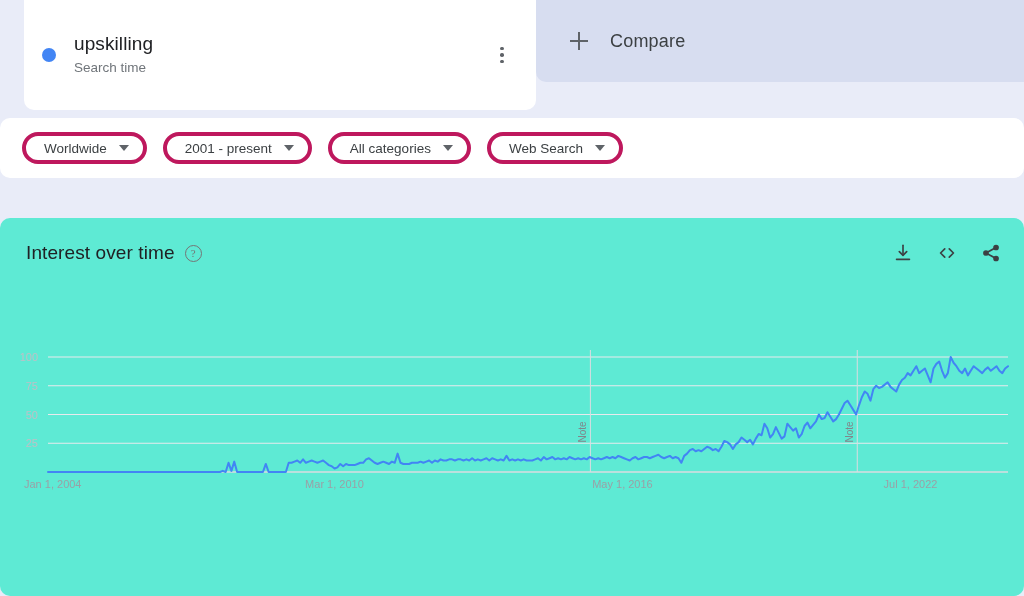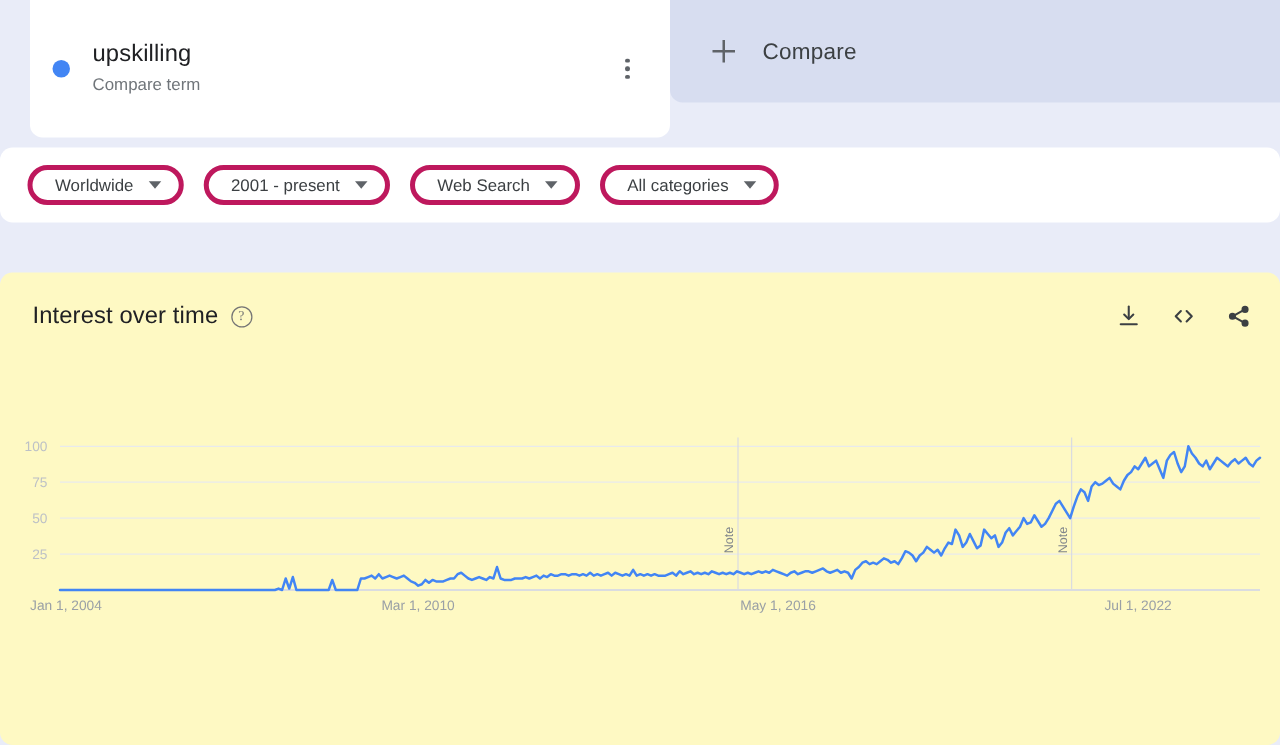--- a/index.html
+++ b/index.html
@@ -90,21 +90,21 @@
     width: 0; height: 0;
     border-left: 5px solid transparent;
     border-right: 5px solid transparent;
     border-top: 6px solid #5f6368;
   }
 
   
   .chart-card {
     position: absolute; top: 218px; left: 0;
     width: 1024px; height: 378px;
-    background: #fef9c3;
+    background: #5eead4;
     border-radius: 10px;
   }
   .chart-head {
     position: absolute; top: 24px; left: 26px; right: 22px;
     display: flex; align-items: center; justify-content: space-between;
   }
   .chart-title-wrap { display: flex; align-items: center; gap: 10px; }
   .chart-title { font-size: 19px; color: #202124; letter-spacing: .1px; }
   .help-icon {
     width: 17px; height: 17px; border-radius: 50%;
@@ -140,21 +140,21 @@
 </head>
 <body>
 
 <div class="page">
 
   <div class="term-row">
     <div class="term-card">
       <span class="term-dot"></span>
       <div class="term-text">
         <div class="term-title">upskilling</div>
-        <div class="term-sub">Compare term</div>
+        <div class="term-sub">Search time</div>
       </div>
       <div class="dots-btn">
         <i></i>
           <i></i>
           <i></i>
       </div>
     </div>
     <div class="compare-card">
       <span class="plus-icon"></span>
       <span class="compare-label">Compare</span>
@@ -164,25 +164,25 @@
   <div class="filter-bar">
     <div class="chip">
       <span>Worldwide</span>
       <span class="caret"></span>
     </div>
     <div class="chip">
       <span>2001 - present</span>
       <span class="caret"></span>
     </div>
     <div class="chip">
+      <span>All categories</span>
+      <span class="caret"></span>
+    </div>
+    <div class="chip">
       <span>Web Search</span>
-      <span class="caret"></span>
-    </div>
-    <div class="chip">
-      <span>All categories</span>
       <span class="caret"></span>
     </div>
   </div>
 
   <div class="chart-card">
     <div class="chart-head">
       <div class="chart-title-wrap">
         <span class="chart-title">Interest over time</span>
         <span class="help-icon">?</span>
       </div>

